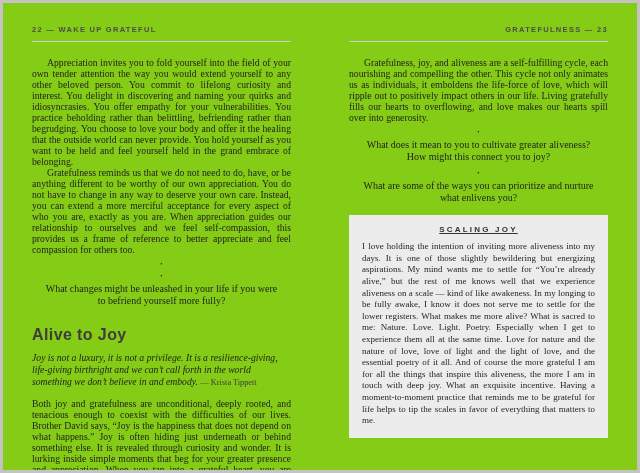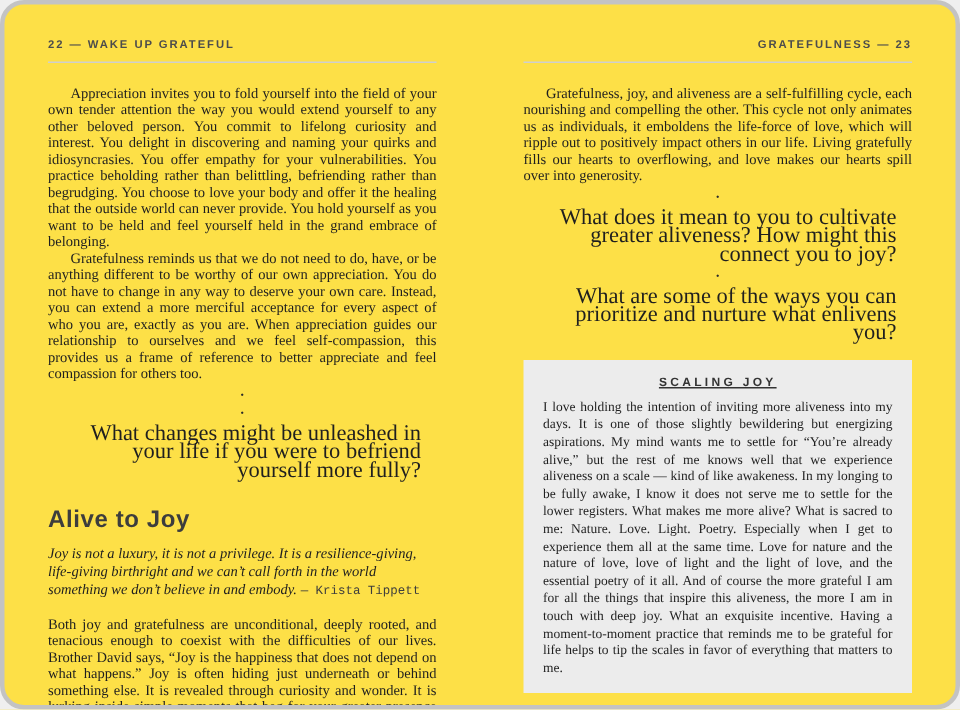--- a/index.html
+++ b/index.html
@@ -7,23 +7,23 @@
     padding: 0;
     background: #efefef;
     width: 640px;
     height: 473px;
     overflow: hidden;
   }
   .spread {
     box-sizing: border-box;
     width: 640px;
     height: 473px;
-    background: #fde047;
+    background: #84cc16;
     border: 3px solid #c3c3c3;
-    border-radius: 16px;
+    border-radius: 0;
     display: flex;
     overflow: hidden;
     font-family: "Liberation Serif", serif;
     color: #1f1f1f;
   }
   .page {
     box-sizing: border-box;
     width: 50%;
     padding: 22px 29px 0 29px;
     overflow: hidden;
@@ -47,44 +47,44 @@
   .first-after-header { margin-top: 15px; }
   .indent { text-indent: 15px; }
   .dot {
     text-align: center;
     font-size: 6.5px;
     line-height: 7px;
     color: #2a2a2a;
     margin: 5px 0 4px 0;
   }
   .question {
-    font-size: 15px;
+    font-size: 10px;
     line-height: 12.3px;
-    text-align: right;
+    text-align: center;
     margin: 0 auto;
     width: 92%;
   }
   .subheading {
     font-family: Liberation Sans, sans-serif;
     font-size: 16px;
     font-weight: bold;
     letter-spacing: 0.4px;
     color: #3d3d3d;
     margin: 18px 0 8px 0;
   }
   .quote {
     font-size: 9.7px;
     line-height: 12.3px;
     font-style: italic;
     text-align: left;
     margin: 0 0 9px 0;
   }
   .quote .attribution {
     font-style: normal;
-    font-family: Liberation Mono, monospace;
+    font-family: Liberation Serif, serif;
     font-size: 8.3px;
     color: #3d3d3d;
   }
   .callout {
     background: #ececec;
     margin-top: 11px;
     padding: 10px 13px 11px 13px;
   }
   .callout-title {
     font-family: "Liberation Sans", sans-serif;

